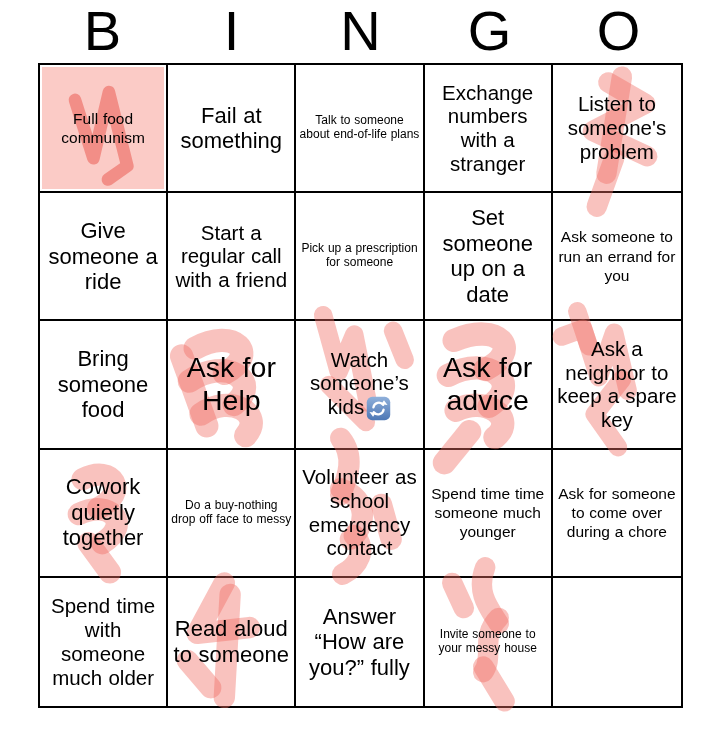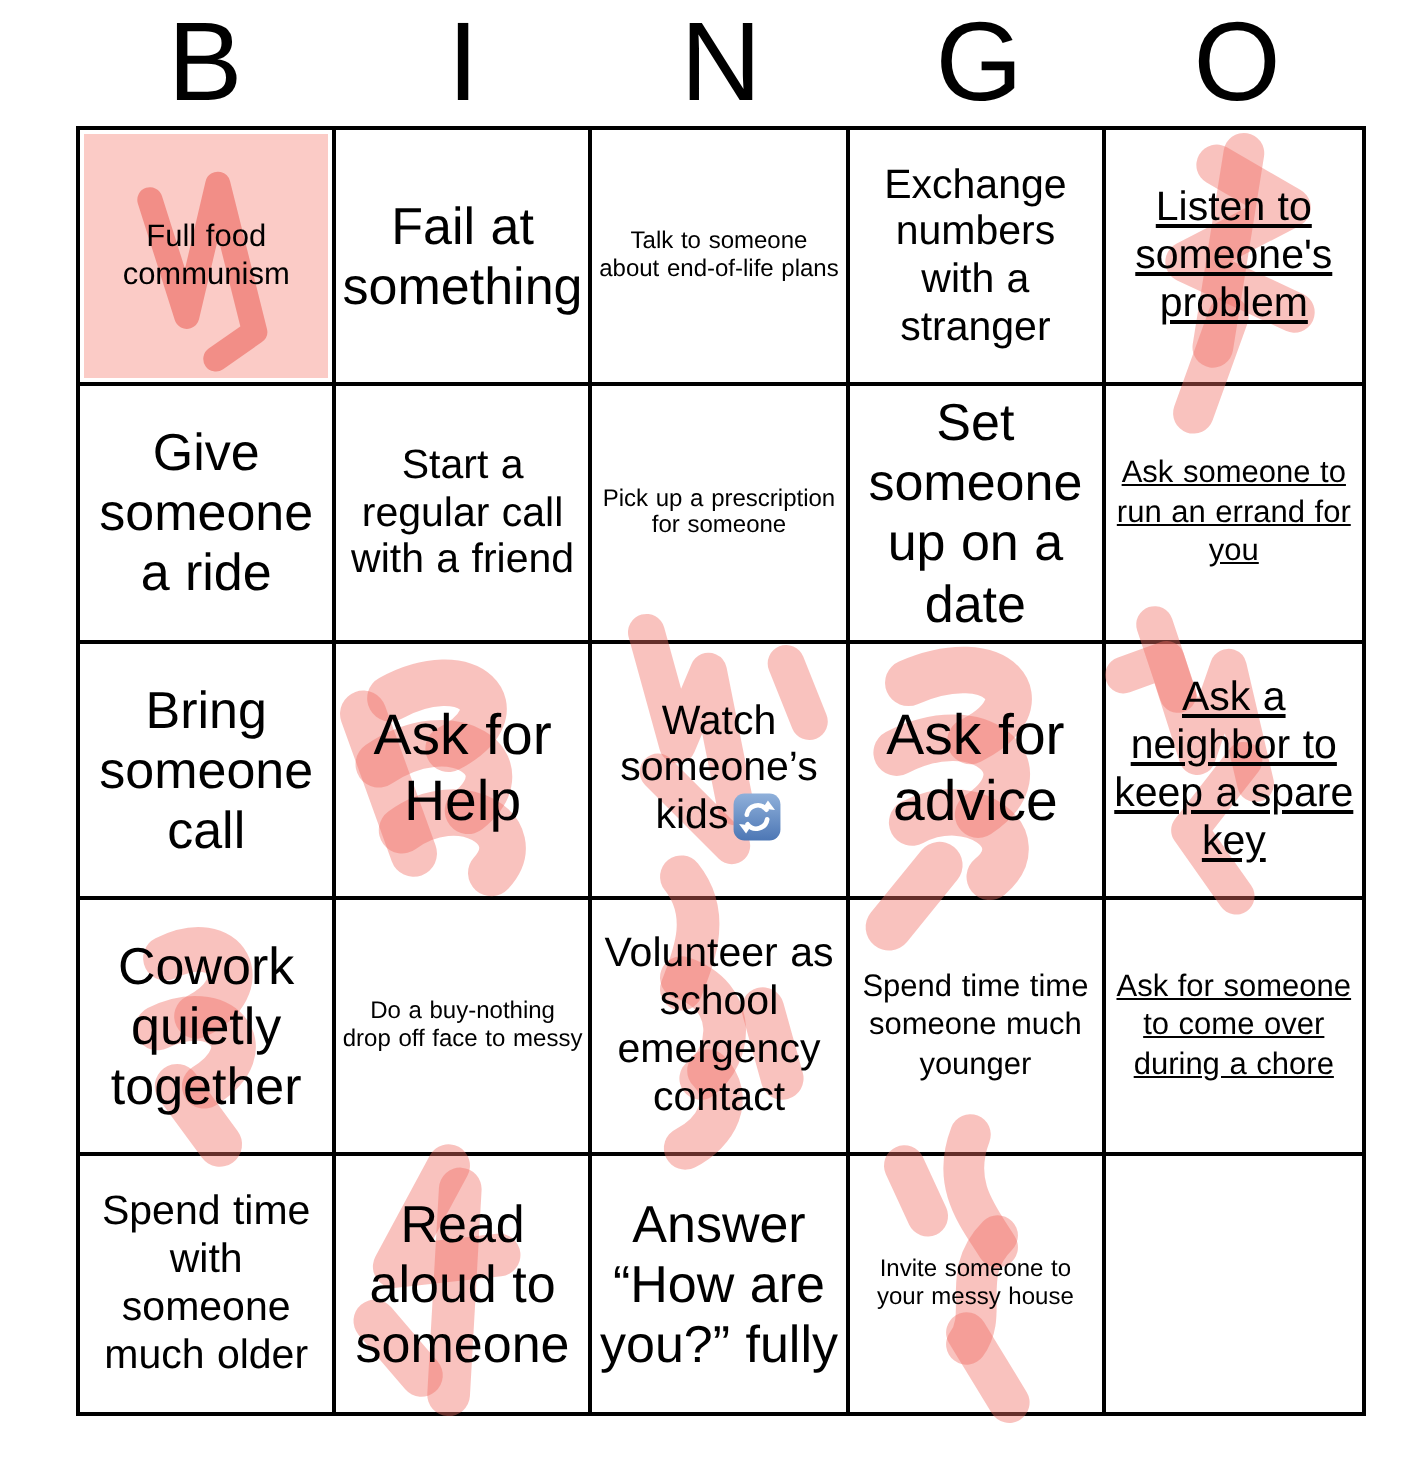--- a/index.html
+++ b/index.html
@@ -19,27 +19,27 @@
     position:absolute;left:38px;top:63px;width:645px;height:645px;
     display:grid;grid-template-columns:repeat(5,1fr);grid-template-rows:repeat(5,1fr);
     border:2px solid #000;box-sizing:border-box;background:#fff;
   }
   .cell{
     position:relative;box-sizing:border-box;
     border-right:2px solid #000;border-bottom:2px solid #000;
     display:flex;align-items:center;justify-content:center;
     text-align:center;padding:3px;overflow:visible;
   }
-  .cell:nth-child(5n){border-right:none;text-decoration:underline;}
+  .cell:nth-child(5n){border-right:none;}
   .cell:nth-child(n+21){border-bottom:none;}
   .cell-label{position:relative;z-index:2;line-height:1.16;word-spacing:0.5px;}
   .s-sm{font-size:15.5px;line-height:1.25;}
   .s-md{font-size:12px;}
   .s-lg{font-size:20.5px;}
-  .s-xl{font-size:26px;}
+  .s-xl{font-size:22px;}
   .s-xxl{font-size:28.5px;}
   .daub{
     position:absolute;left:0;top:0;width:100%;height:100%;
     z-index:1;pointer-events:none;overflow:visible;
   }
   .daub path{fill:none;stroke-linecap:round;stroke-linejoin:round;}
   .cellfill{
     position:absolute;left:2px;top:2px;right:2px;bottom:2px;
     z-index:0;pointer-events:none;
   }
@@ -92,21 +92,21 @@
     <div class="cell">
       <span class="cell-label s-md">Pick up a prescription for someone</span>
     </div>
     <div class="cell">
       <span class="cell-label s-xl">Set someone up on a date</span>
     </div>
     <div class="cell">
       <span class="cell-label s-sm">Ask someone to run an errand for you</span>
     </div>
     <div class="cell">
-      <span class="cell-label s-xl">Bring someone call</span>
+      <span class="cell-label s-xl">Bring someone food</span>
     </div>
     <div class="cell">
       <svg viewBox="0 0 130 130" class="daub">
         <path d="M28,28 C68,6 96,34 58,54" stroke="rgba(240,110,100,0.42)" stroke-width="24"></path>
         <path d="M22,62 C60,36 98,62 68,86" stroke="rgba(240,110,100,0.42)" stroke-width="24"></path>
         <path d="M34,96 C64,74 100,96 80,118" stroke="rgba(240,110,100,0.42)" stroke-width="24"></path>
         <path d="M14,36 L40,108" stroke="rgba(240,110,100,0.42)" stroke-width="24"></path>
       </svg>
       <span class="cell-label s-xxl">Ask for Help</span>
     </div>

